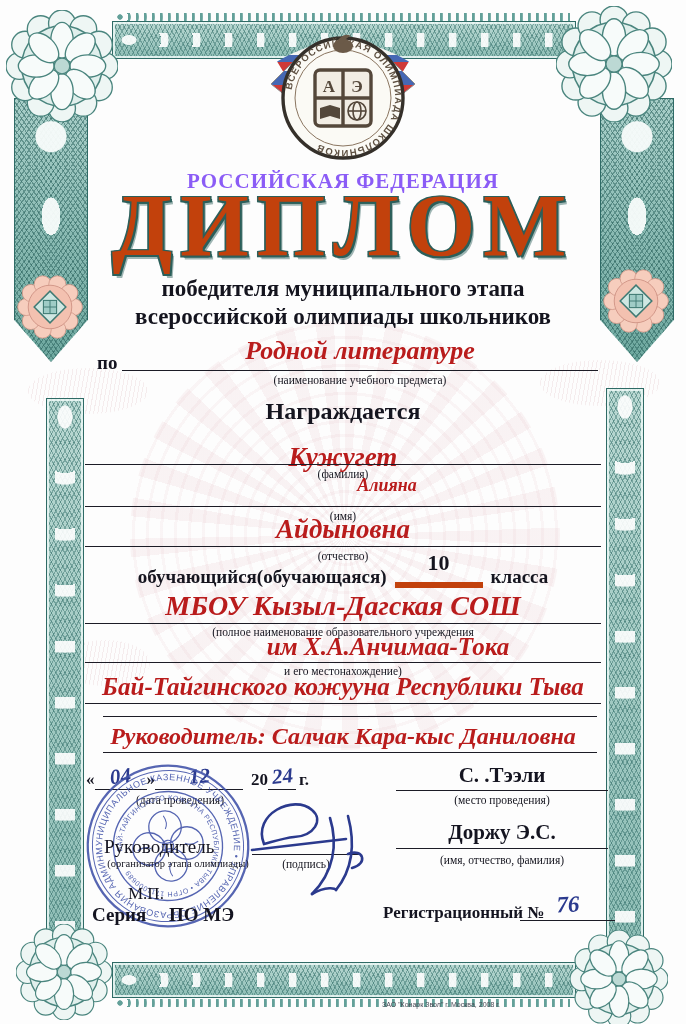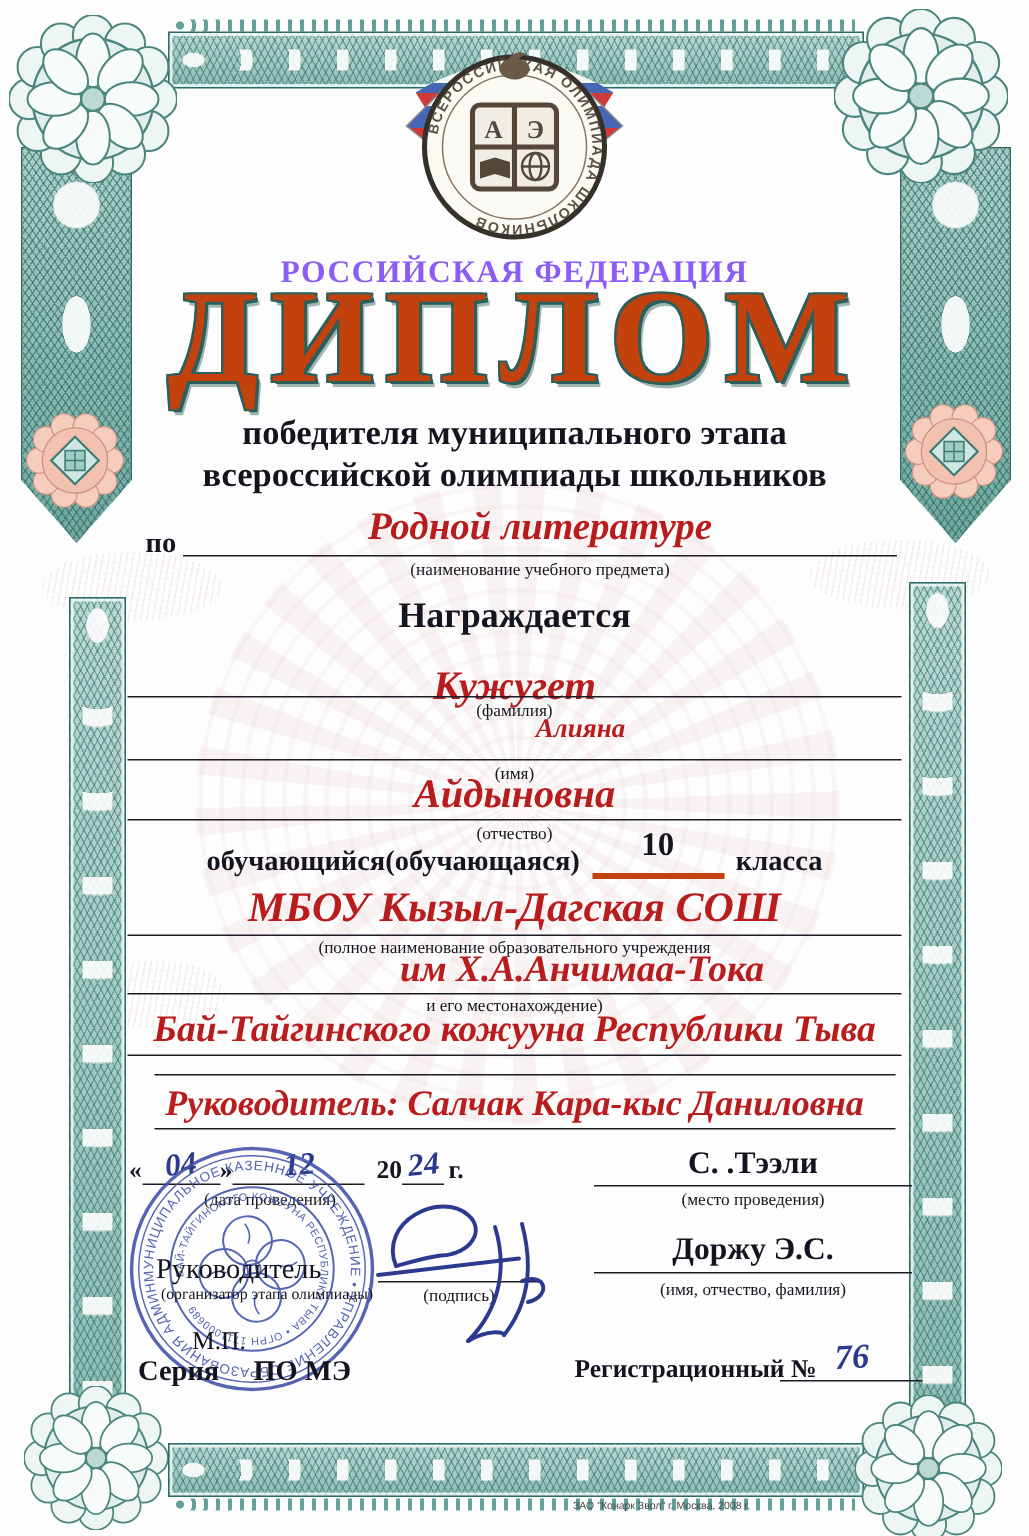--- a/index.html
+++ b/index.html
@@ -68,21 +68,21 @@
     text-shadow:2px 2px 0 #2c5f5a,-1.5px -1.5px 0 #2c5f5a,1.5px -1.5px 0 #2c5f5a,-1.5px 1.5px 0 #2c5f5a,3px 4px 0 rgba(44,95,90,.45);
   }
   .sub{left:0;right:0;font-size:23px;font-weight:bold;color:#14141e;}
   .rule{position:absolute;border-bottom:1.6px solid #1c1c26;}
   .val{position:absolute;font-weight:bold;font-style:italic;color:#b91c1c;text-align:center;line-height:1;}
   .plain{position:absolute;color:#141420;}
   .cap{position:absolute;font-size:11.5px;color:#15151f;text-align:center;line-height:1.1;}
   .ink{color:#2b3a8e;font-style:italic;font-weight:bold;}
   .fineprint{left:382px;top:1001px;font-family:"Liberation Sans",sans-serif;font-size:7px;color:#4a4a55;}
   .gradeRow{left:85px;top:556px;width:516px;display:flex;justify-content:center;align-items:flex-end;font-weight:bold;font-size:19px;}
-  .gradeSlot{display:inline-block;width:88px;border-bottom:4px solid #c2410c;text-align:center;margin:0 8px;}
+  .gradeSlot{display:inline-block;width:88px;border-bottom:6px solid #c2410c;text-align:center;margin:0 8px;}
   .gradeSlot span{position:relative;top:-6px;font-size:22px;}
   .dateRow{left:86px;top:764px;display:flex;align-items:flex-end;font-size:17px;font-weight:bold;color:#141420;}
   .dateSlot{border-bottom:1.6px solid #1c1c26;text-align:center;}
   .stamp{left:82px;top:760px;transform:rotate(-9deg);opacity:.88;}
 </style>
 </head>
 <body>
 
 <div class="page">
 

